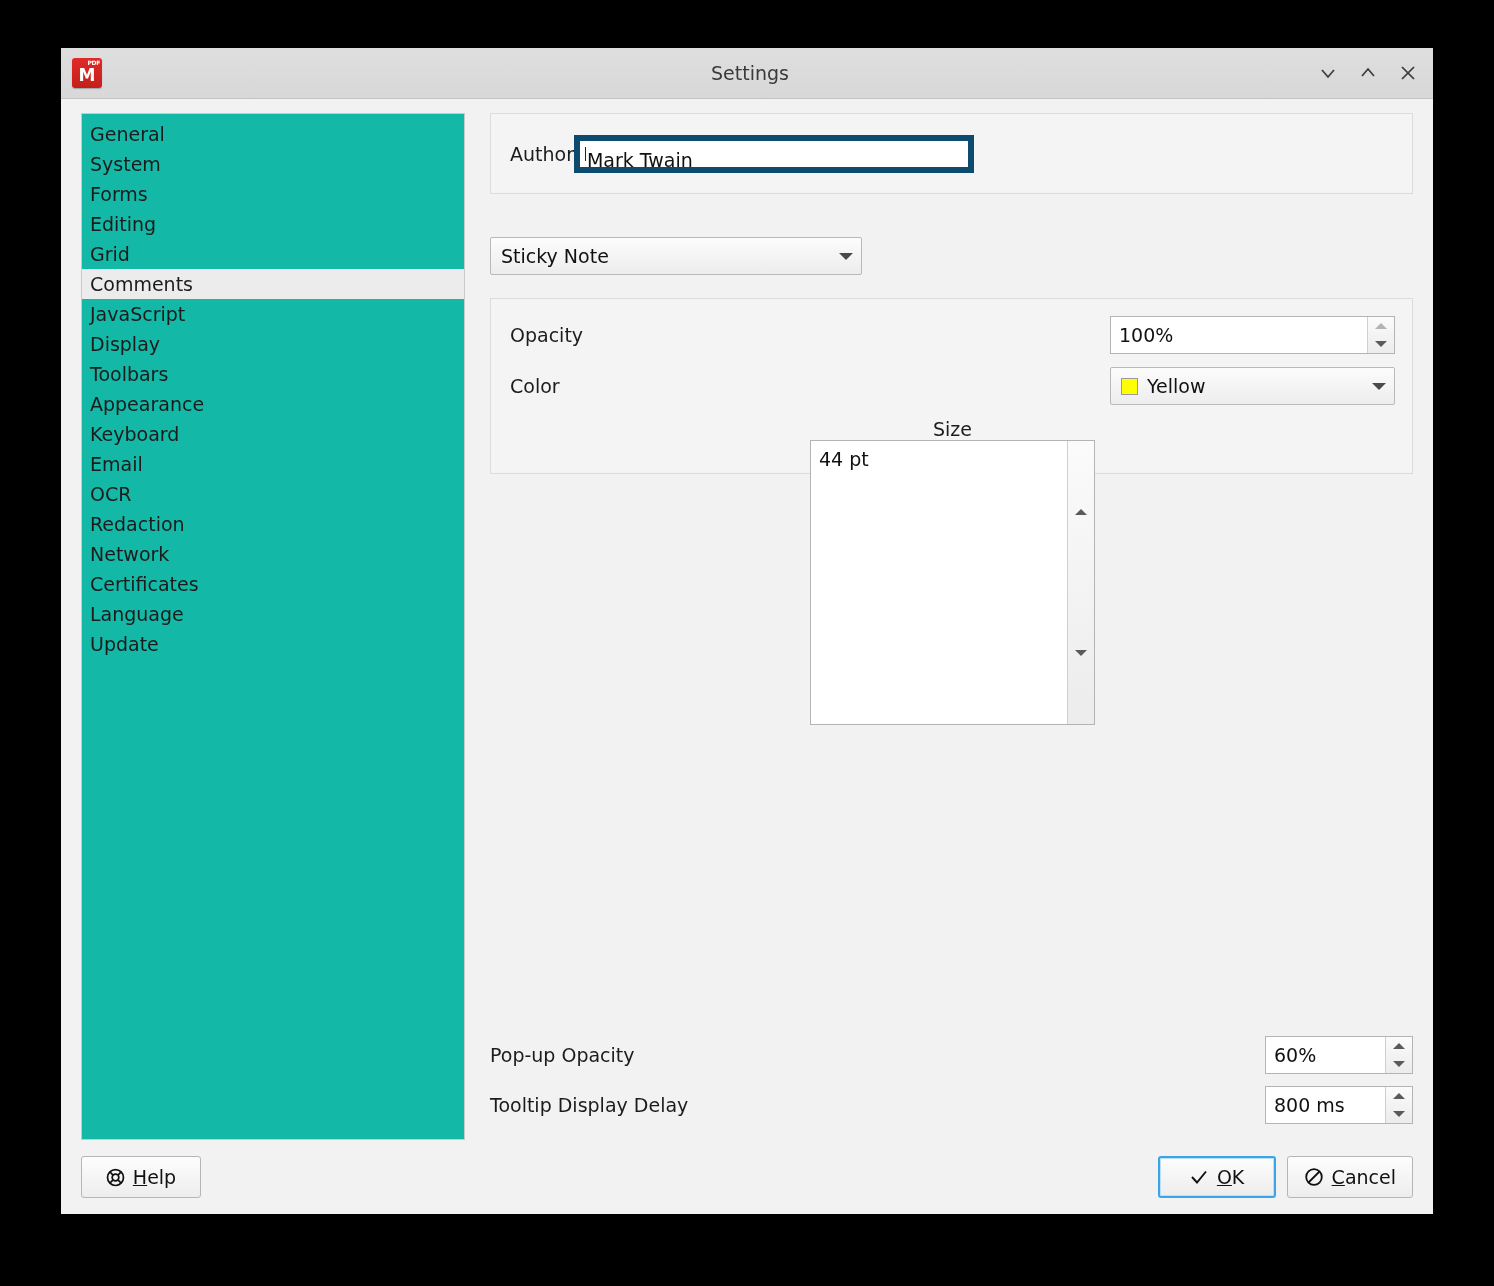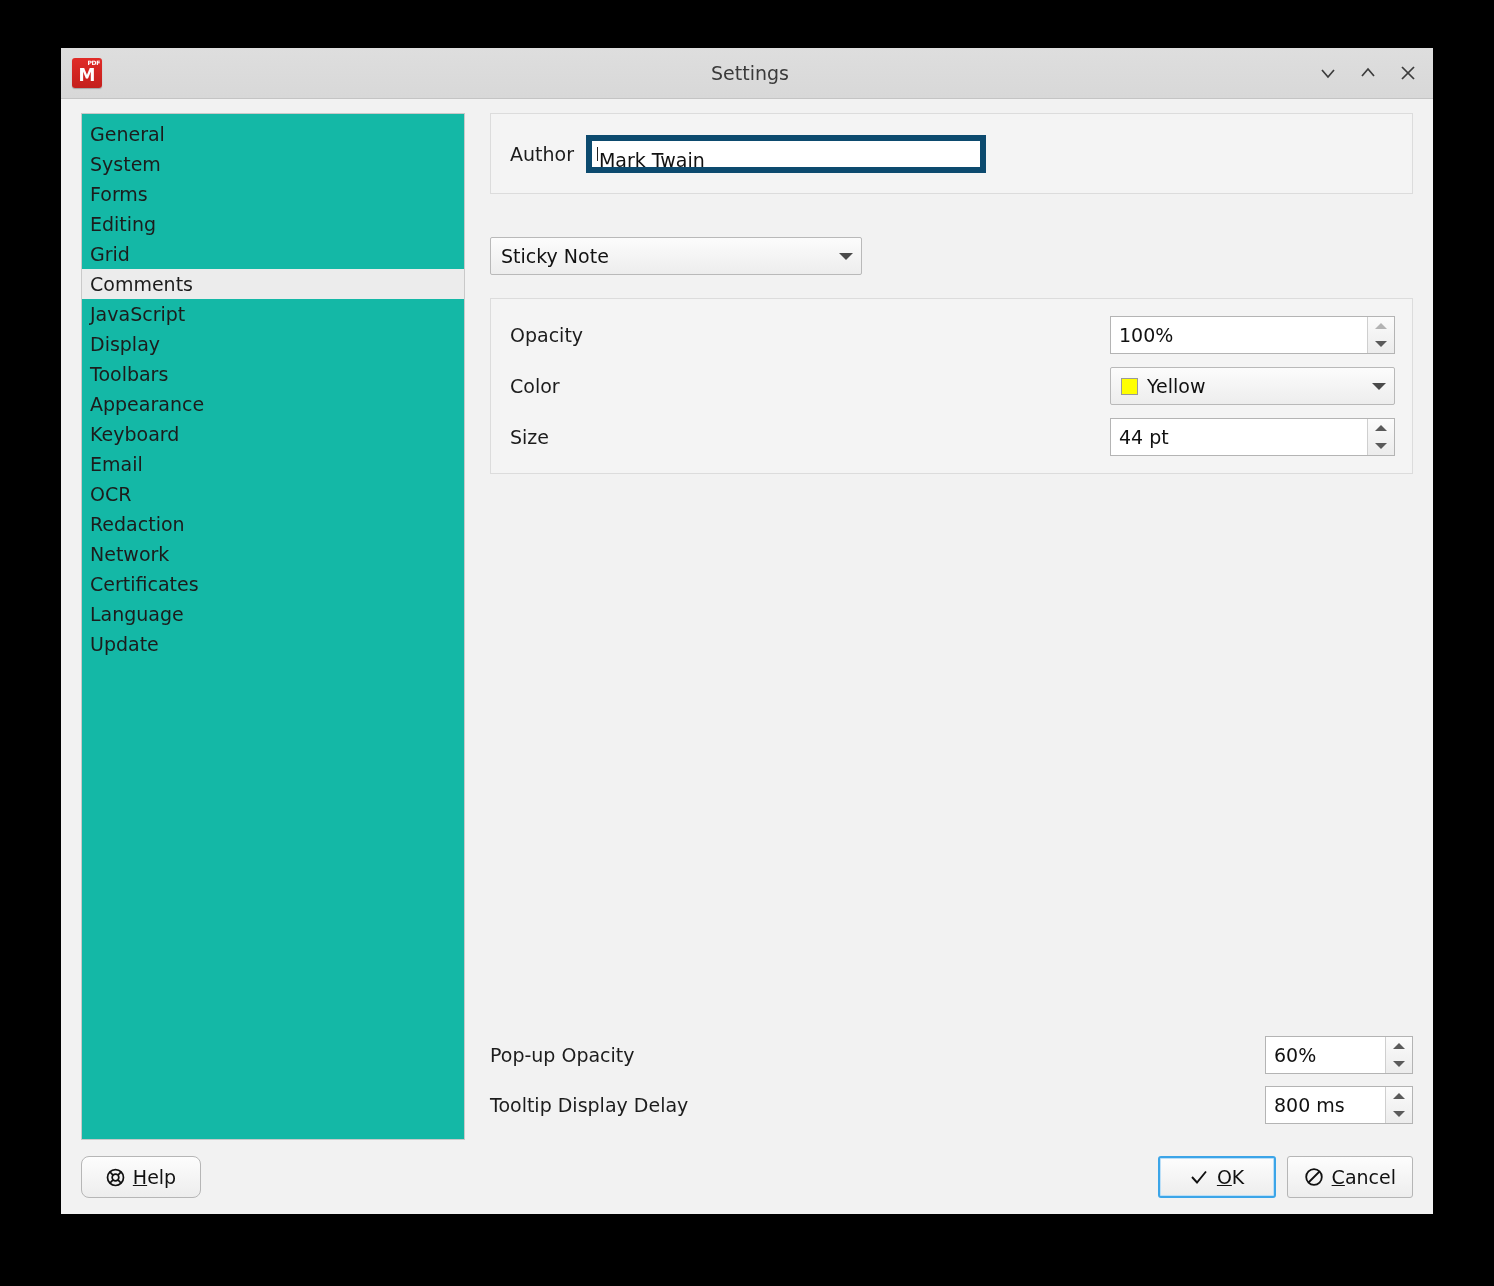--- a/index.html
+++ b/index.html
@@ -148,21 +148,21 @@
     height: 81px;
     display: flex;
     align-items: center;
     padding-left: 19px;
     margin-bottom: 43px;
   }
   .field-label {
     font-size: 19px;
     color: #1c1c1c;
   }
-  #author-label { margin-right: 12px; }
+  #author-label { }
 
   .text-input {
     background: #ffffff;
     border: 6px solid #0c4a6e;
     box-sizing: border-box;
     font-size: 19px;
     color: #111111;
     padding: 0 7px;
     line-height: 38px;
     height: 38px;
@@ -229,21 +229,21 @@
   
   #props-group {
     padding: 17px 17px 17px 19px;
   }
   .prop-row {
     display: flex;
     align-items: center;
     height: 38px;
     margin-bottom: 13px;
   }
-  .prop-row:last-child { margin-bottom: 0; }
+  .prop-row:last-child { margin-bottom: 0; flex-direction: column; }
   .prop-row .field-label { flex: 1; }
   .prop-control { width: 285px; flex: 0 0 285px; }
 
   
   .spin {
     display: flex;
     height: 38px;
     box-sizing: border-box;
     border: 1px solid #b4b4b4;
     background: #ffffff;
@@ -324,21 +324,21 @@
     font-size: 19px;
     color: #111111;
     cursor: default;
     padding: 0 16px;
   }
   .btn.focused {
     border: 2px solid #3ca5e8;
     box-shadow: 0 0 0 1px #bcdff7 inset;
   }
   .btn .accel { text-decoration: underline; }
-  #help-button { min-width: 120px; border-radius: 8px; }
+  #help-button { min-width: 120px; }
   #right-buttons {
     margin-left: auto;
     display: flex;
     gap: 11px;
   }
   .btn svg { display: block; flex: 0 0 auto; }
 </style>
 </head>
 <body>
 

